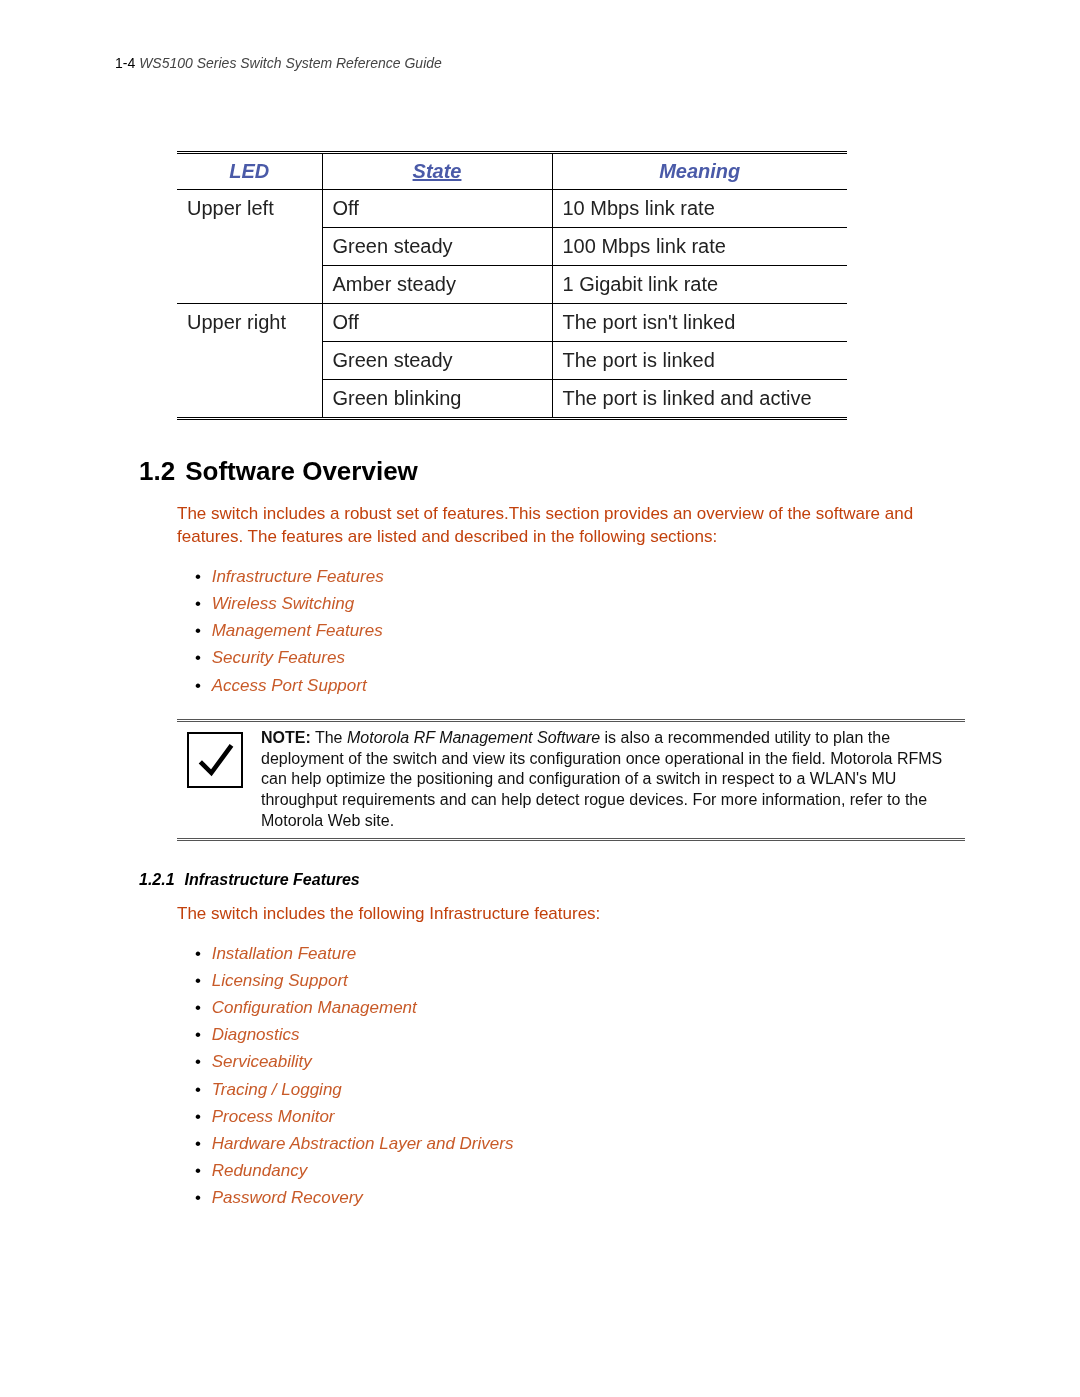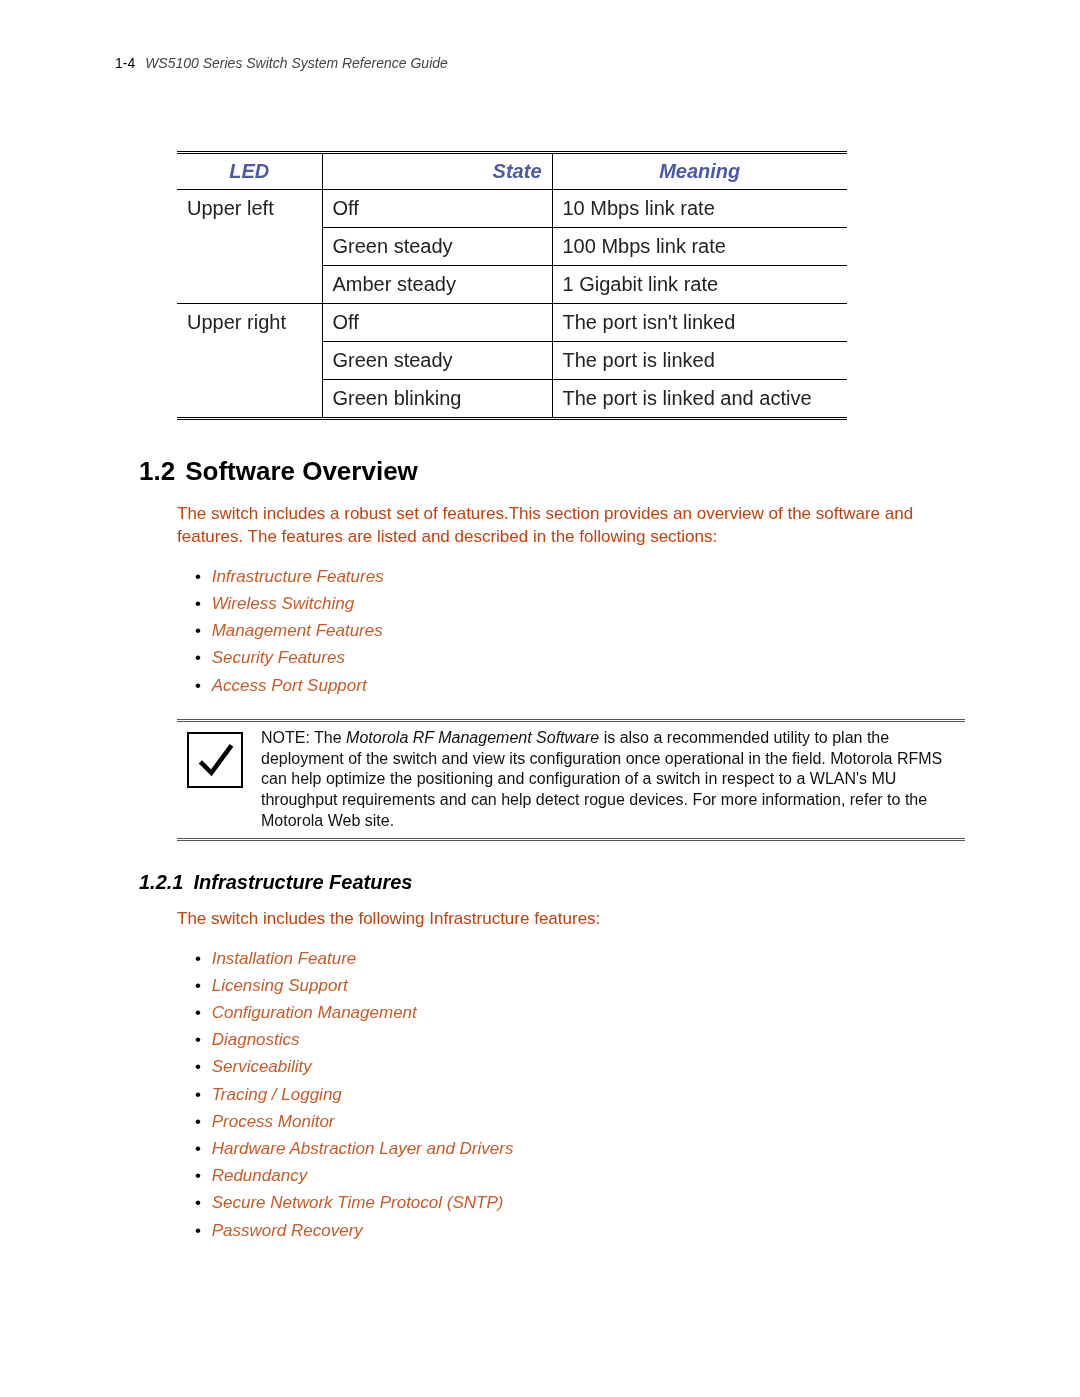--- a/index.html
+++ b/index.html
@@ -17,21 +17,20 @@
   .header-line {
     font-size: 14px;
     font-style: italic;
     color: #444;
     margin-left: 0;
     margin-bottom: 80px;
   }
   .header-line .page-no {
     font-style: normal;
     color: #000;
-    margin-right: 6px;
   }
 
   
   table.led {
     width: 670px;
     border-collapse: collapse;
     margin: 0 0 36px 62px;
     font-size: 20px;
   }
   table.led th {
@@ -52,34 +51,34 @@
   table.led td.group {
     border-bottom: none;
   }
   table.led tr:last-child td {
     border-bottom: 3px double #000;
   }
   table.led th:nth-child(1), table.led td:nth-child(1) { width: 145px; }
   table.led th:nth-child(2), table.led td:nth-child(2) { width: 230px; border-left: 1px solid #000; border-right: 1px solid #000; }
   table.led th:nth-child(3), table.led td:nth-child(3) { width: 295px; }
   table.led th.h-led { text-align: center; }
-  table.led th.h-state { text-align: right; }
+  table.led th.h-state { text-align: center; text-decoration: underline; }
   table.led th.h-meaning { text-align: center; }
 
   
   h2.section {
     font-size: 26px;
     font-weight: bold;
     margin: 0 0 16px 24px;
     font-family: "Helvetica Neue", Helvetica, Arial, sans-serif;
     letter-spacing: 0;
   }
   h2.section .num { margin-right: 10px; }
   h3.subsection {
-    font-size: 20px;
+    font-size: 16px;
     font-weight: bold;
     font-style: italic;
     margin: 30px 0 14px 24px;
   }
   h3.subsection .num { margin-right: 10px; }
 
   
   p.body {
     font-size: 17px;
     line-height: 1.35;
@@ -120,21 +119,21 @@
     justify-content: center;
     flex: 0 0 56px;
     margin: 4px 18px 4px 10px;
   }
   .note .icon svg { width: 44px; height: 44px; }
   .note .text {
     font-size: 16px;
     line-height: 1.3;
     color: #111;
   }
-  .note .text .lead { font-weight: normal; }
+  .note .text .lead { font-weight: bold; }
   .note .text .em { font-style: italic; }
 </style>
 </head>
 <body>
 
 <div class="page">
 
   <div class="header-line">
     <span class="page-no">1-4</span>
     <span>WS5100 Series Switch System Reference Guide</span>
@@ -216,17 +215,16 @@
   <ul class="link-list">
     <li>Installation Feature</li>
     <li>Licensing Support</li>
     <li>Configuration Management</li>
     <li>Diagnostics</li>
     <li>Serviceability</li>
     <li>Tracing / Logging</li>
     <li>Process Monitor</li>
     <li>Hardware Abstraction Layer and Drivers</li>
     <li>Redundancy</li>
-    <li>Secure Network Time Protocol (SNTP)</li>
     <li>Password Recovery</li>
   </ul>
 
 </div>
 
 </body></html>

